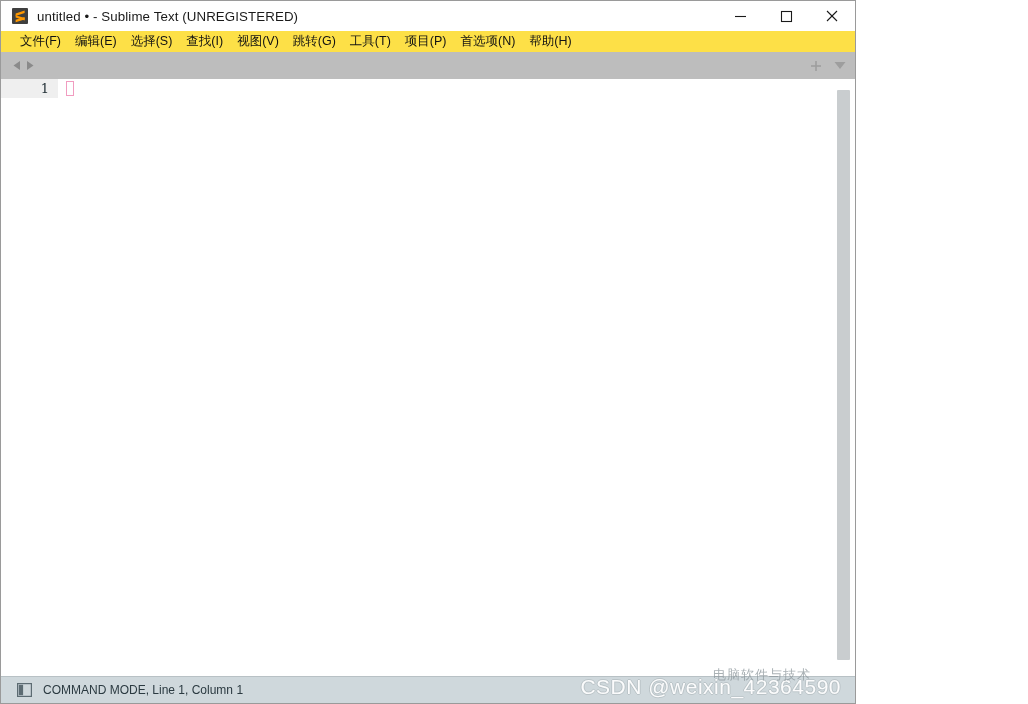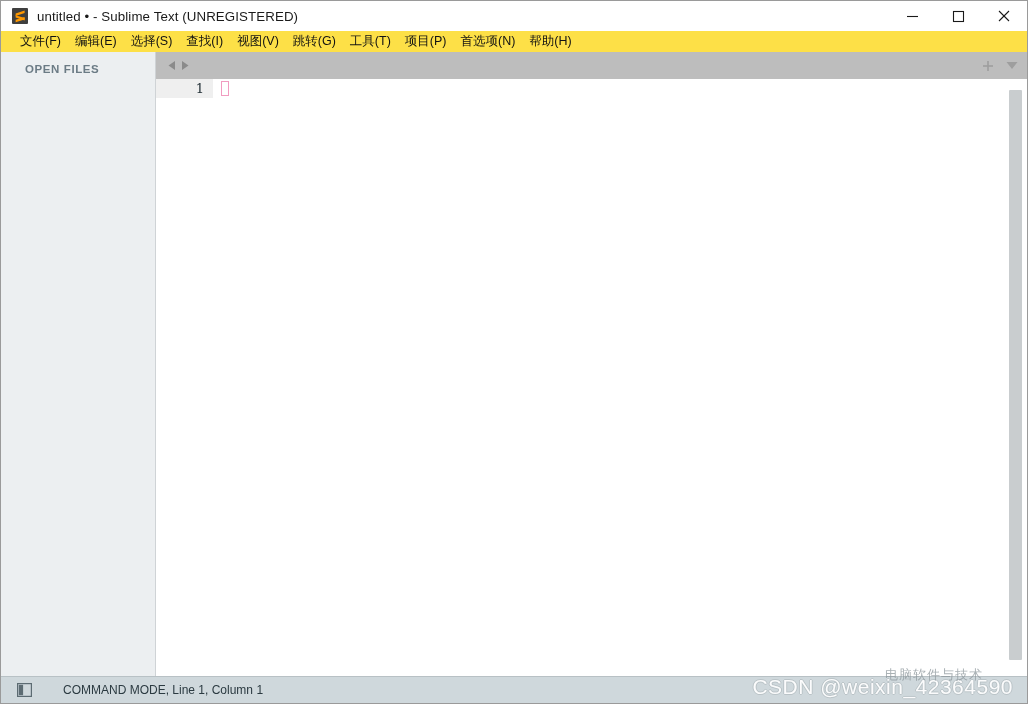--- a/index.html
+++ b/index.html
@@ -9,21 +9,21 @@
   }
   body {
     width: 1028px;
     height: 704px;
     font-family: "Liberation Sans", sans-serif;
     overflow: hidden;
   }
 
   #app-window {
     position: relative;
-    width: 1028px;
+    width: 856px;
     height: 704px;
     box-sizing: border-box;
     border: 1px solid #9a9a9a;
     background: #ffffff;
     display: flex;
     flex-direction: column;
   }
 
   
   #titlebar {
@@ -212,21 +212,20 @@
   
   #statusbar {
     height: 27px;
     min-height: 27px;
     background: #cfd8dc;
     border-top: 1px solid #b8c1c5;
     display: flex;
     align-items: center;
     position: relative;
     box-sizing: border-box;
-    gap: 20px;
   }
   #sidebar-toggle-icon {
     margin-left: 16px;
     margin-right: 11px;
     display: block;
   }
   #status-text {
     font-size: 12px;
     color: #2b3a41;
     white-space: nowrap;
@@ -304,23 +303,20 @@
     <div class="menu-item">视图(V)</div>
     <div class="menu-item">跳转(G)</div>
     <div class="menu-item">工具(T)</div>
     <div class="menu-item">项目(P)</div>
     <div class="menu-item">首选项(N)</div>
     <div class="menu-item">帮助(H)</div>
   </div>
 
   <div id="workspace">
 
-    <div id="sidebar">
-      <div id="sidebar-heading">OPEN FILES</div>
-    </div>
 
     <div id="editor-pane">
 
       <div id="tabbar">
         <div id="tab-nav">
           <svg class="tab-arrow" width="10" height="11" viewBox="0 0 10 11" aria-hidden="true">
             <path d="M8 1 L8 10 L1.5 5.5 Z" fill="#8a8a8a"></path>
           </svg>
           <svg class="tab-arrow" width="10" height="11" viewBox="0 0 10 11" aria-hidden="true">
             <path d="M2 1 L2 10 L8.5 5.5 Z" fill="#8a8a8a"></path>

